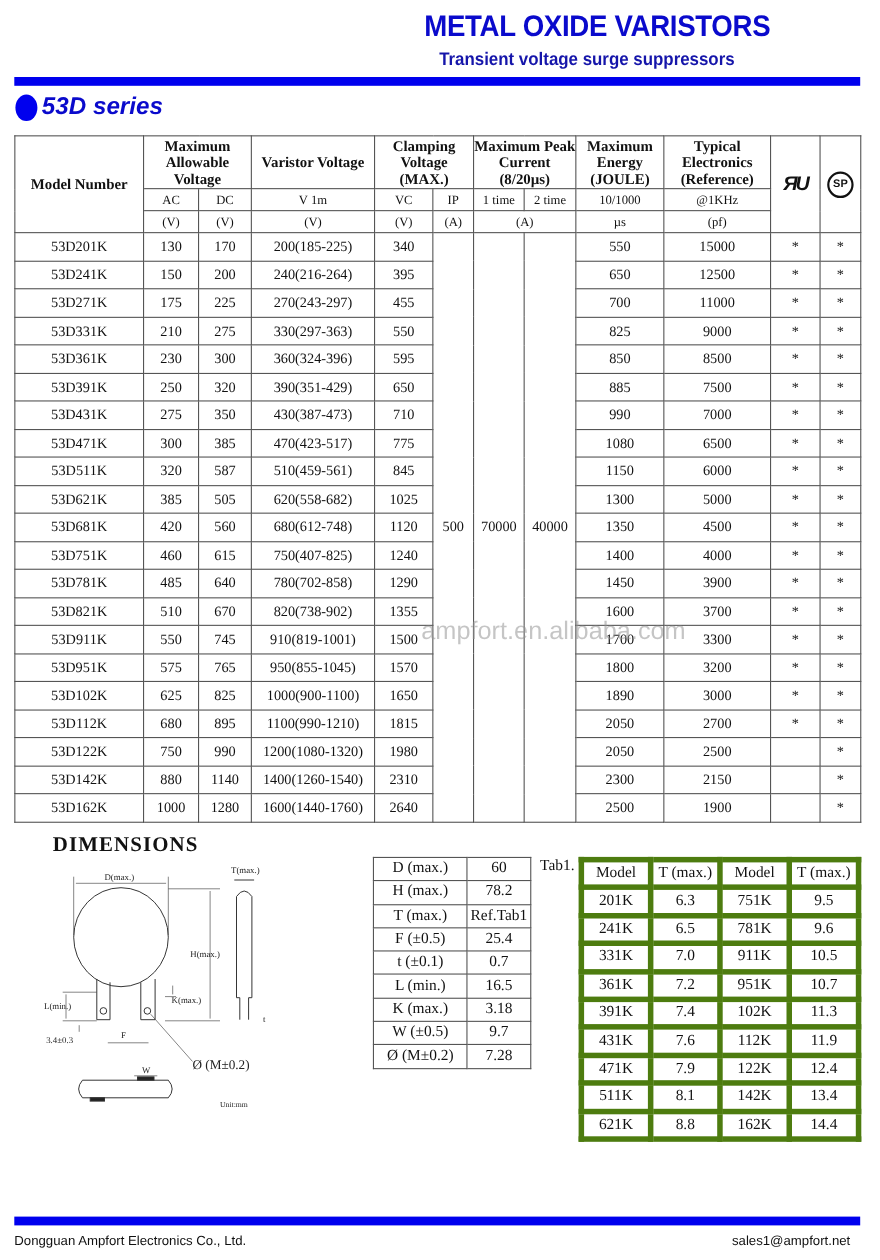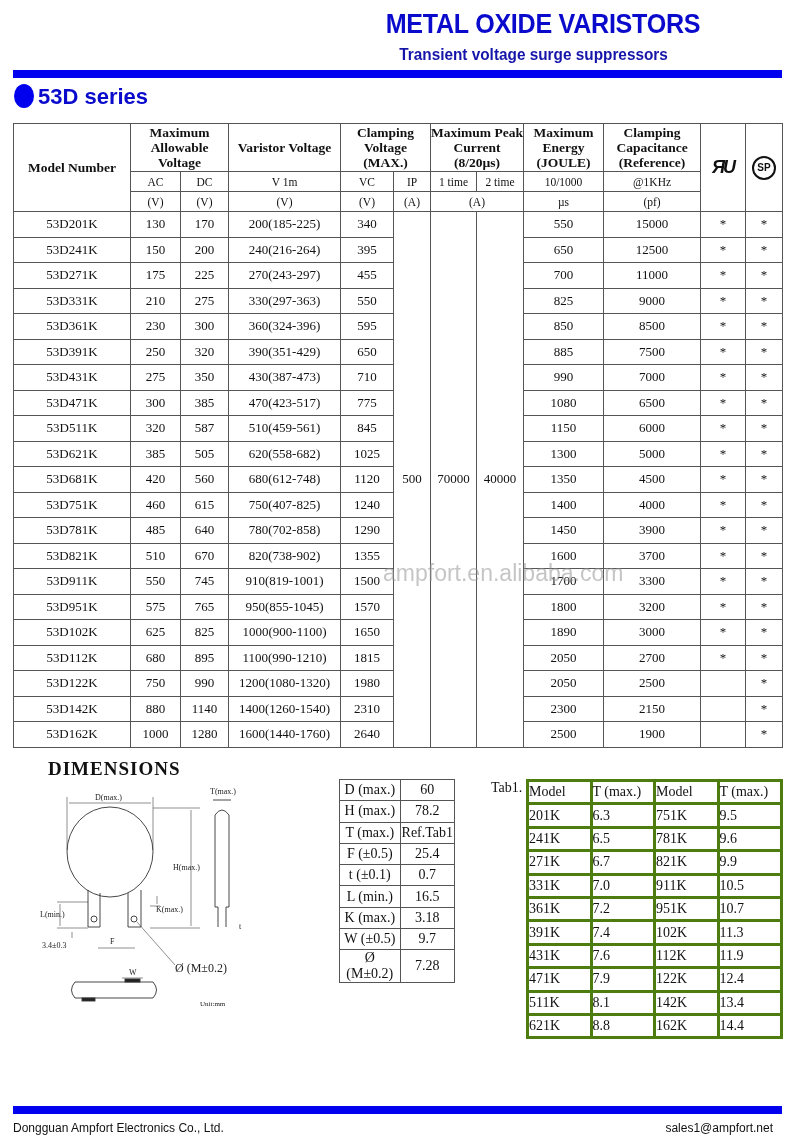--- a/index.html
+++ b/index.html
@@ -2,36 +2,36 @@
 <html><head>
 <meta charset="utf-8">
 <style>
   html, body { margin:0; padding:0; background:#fff; }
   body { width:800px; height:1145px; position:relative; overflow:hidden; font-family:"Liberation Serif", serif; color:#111; }
   .title { position:absolute; right:100px; top:9px; font-family:"Liberation Sans", sans-serif; font-weight:bold; color:#0a0acc; font-size:27px; letter-spacing:-0.3px; transform:scaleX(0.93); transform-origin:right; }
   .subtitle { position:absolute; right:132px; top:45px; font-family:"Liberation Sans", sans-serif; font-weight:bold; color:#1515aa; font-size:16.5px; transform:scaleX(0.93); transform-origin:right; }
   .rule { position:absolute; left:13px; width:769px; background:#0000ee; }
   .rule.top { top:70px; height:8px; }
   .rule.bottom { top:1106px; height:8px; }
-  .series { position:absolute; left:14px; top:84px; font-family:"Liberation Sans", sans-serif; font-weight:bold; font-size:22px; color:#0a0acc; display:flex; align-items:flex-start; }
+  .series { position:absolute; left:14px; top:84px; font-family:"Liberation Sans", sans-serif; font-weight:bold; font-size:22px; color:#0a0acc; display:flex; align-items:flex-end;font-style:italic; }
   .series .dot { width:20px; height:24px; border-radius:50%; background:#0000ee; margin-right:4px; display:inline-block; }
   table { border-collapse:collapse; }
   .main { position:absolute; left:13px; top:123px; width:769px; table-layout:fixed; font-size:13px; }
   .main td, .main th { border:1px solid #555; text-align:center; padding:0; }
   .main th { font-weight:bold; font-size:13.5px; line-height:15px; }
   .main .sub { font-weight:normal; font-size:11.5px; height:19px; }
   .main tbody td { height:24.5px; }
   .main .merged { vertical-align:middle; }
   .dims-title { position:absolute; left:48px; top:758px; font-weight:bold; font-size:19px; letter-spacing:1px; }
   .diagram { position:absolute; left:10px; top:780px; width:260px; height:240px; }
-  .dimtable { position:absolute; left:339px; top:779px; width:116px; font-size:14px; }
+  .dimtable { position:absolute; left:339px; top:779px; width:144px; font-size:14px; }
   .dimtable td { border:1px solid #555; text-align:center; height:20.3px; padding:0; }
   .tablabel { position:absolute; left:491px; top:780px; font-size:14px; }
   .ttable { position:absolute; left:526px; top:779px; width:257px; font-size:14px; table-layout:fixed; }
-  .ttable td { border:3px solid #4d7c0f; text-align:left; height:20.4px; padding:0; }
+  .ttable td { border:5px solid #4d7c0f; text-align:center; height:20.4px; padding:0; }
   .footer-left { position:absolute; left:13px; top:1121px; font-family:"Liberation Sans", sans-serif; font-size:12px; }
   .footer-right { position:absolute; right:27px; top:1121px; font-family:"Liberation Sans", sans-serif; font-size:12px; }
   .watermark { position:absolute; left:383px; top:560px; font-family:"Liberation Sans", sans-serif; font-size:23px; color:rgba(150,150,150,0.55); pointer-events:none; }
   .icon-ul { font-family:"Liberation Sans", sans-serif; font-weight:bold; font-style:italic; font-size:18px; letter-spacing:-2px; }
   .icon-csa { display:inline-block; width:20px; height:20px; border:2px solid #111; border-radius:50%; font-family:"Liberation Sans", sans-serif; font-weight:bold; font-size:10px; line-height:20px; text-align:center; }
 </style>
 </head>
 <body>
 
 <div class="title">METAL OXIDE VARISTORS</div>
@@ -58,21 +58,21 @@
       <col style="width:37px">
   </colgroup>
   <thead>
     <tr style="height:48px">
       <th rowspan="3">Model Number</th>
       <th colspan="2">Maximum Allowable Voltage</th>
       <th>Varistor Voltage</th>
       <th colspan="2">Clamping Voltage (MAX.)</th>
       <th colspan="2">Maximum Peak Current (8/20µs)</th>
       <th>Maximum Energy (JOULE)</th>
-      <th>Clamping Capacitance (Reference)</th>
+      <th>Typical Electronics (Reference)</th>
       <th rowspan="3"><span class="icon-ul">ЯU</span></th>
       <th rowspan="3"><span class="icon-csa">SP</span></th>
     </tr>
     <tr>
       <td class="sub">AC</td>
       <td class="sub">DC</td>
       <td class="sub">V 1m</td>
       <td class="sub">VC</td>
       <td class="sub">IP</td>
       <td class="sub">1 time</td>
@@ -443,26 +443,20 @@
         <td>751K</td>
         <td>9.5</td>
       </tr>
       <tr>
         <td>241K</td>
         <td>6.5</td>
         <td>781K</td>
         <td>9.6</td>
       </tr>
       <tr>
-        <td>271K</td>
-        <td>6.7</td>
-        <td>821K</td>
-        <td>9.9</td>
-      </tr>
-      <tr>
         <td>331K</td>
         <td>7.0</td>
         <td>911K</td>
         <td>10.5</td>
       </tr>
       <tr>
         <td>361K</td>
         <td>7.2</td>
         <td>951K</td>
         <td>10.7</td>

